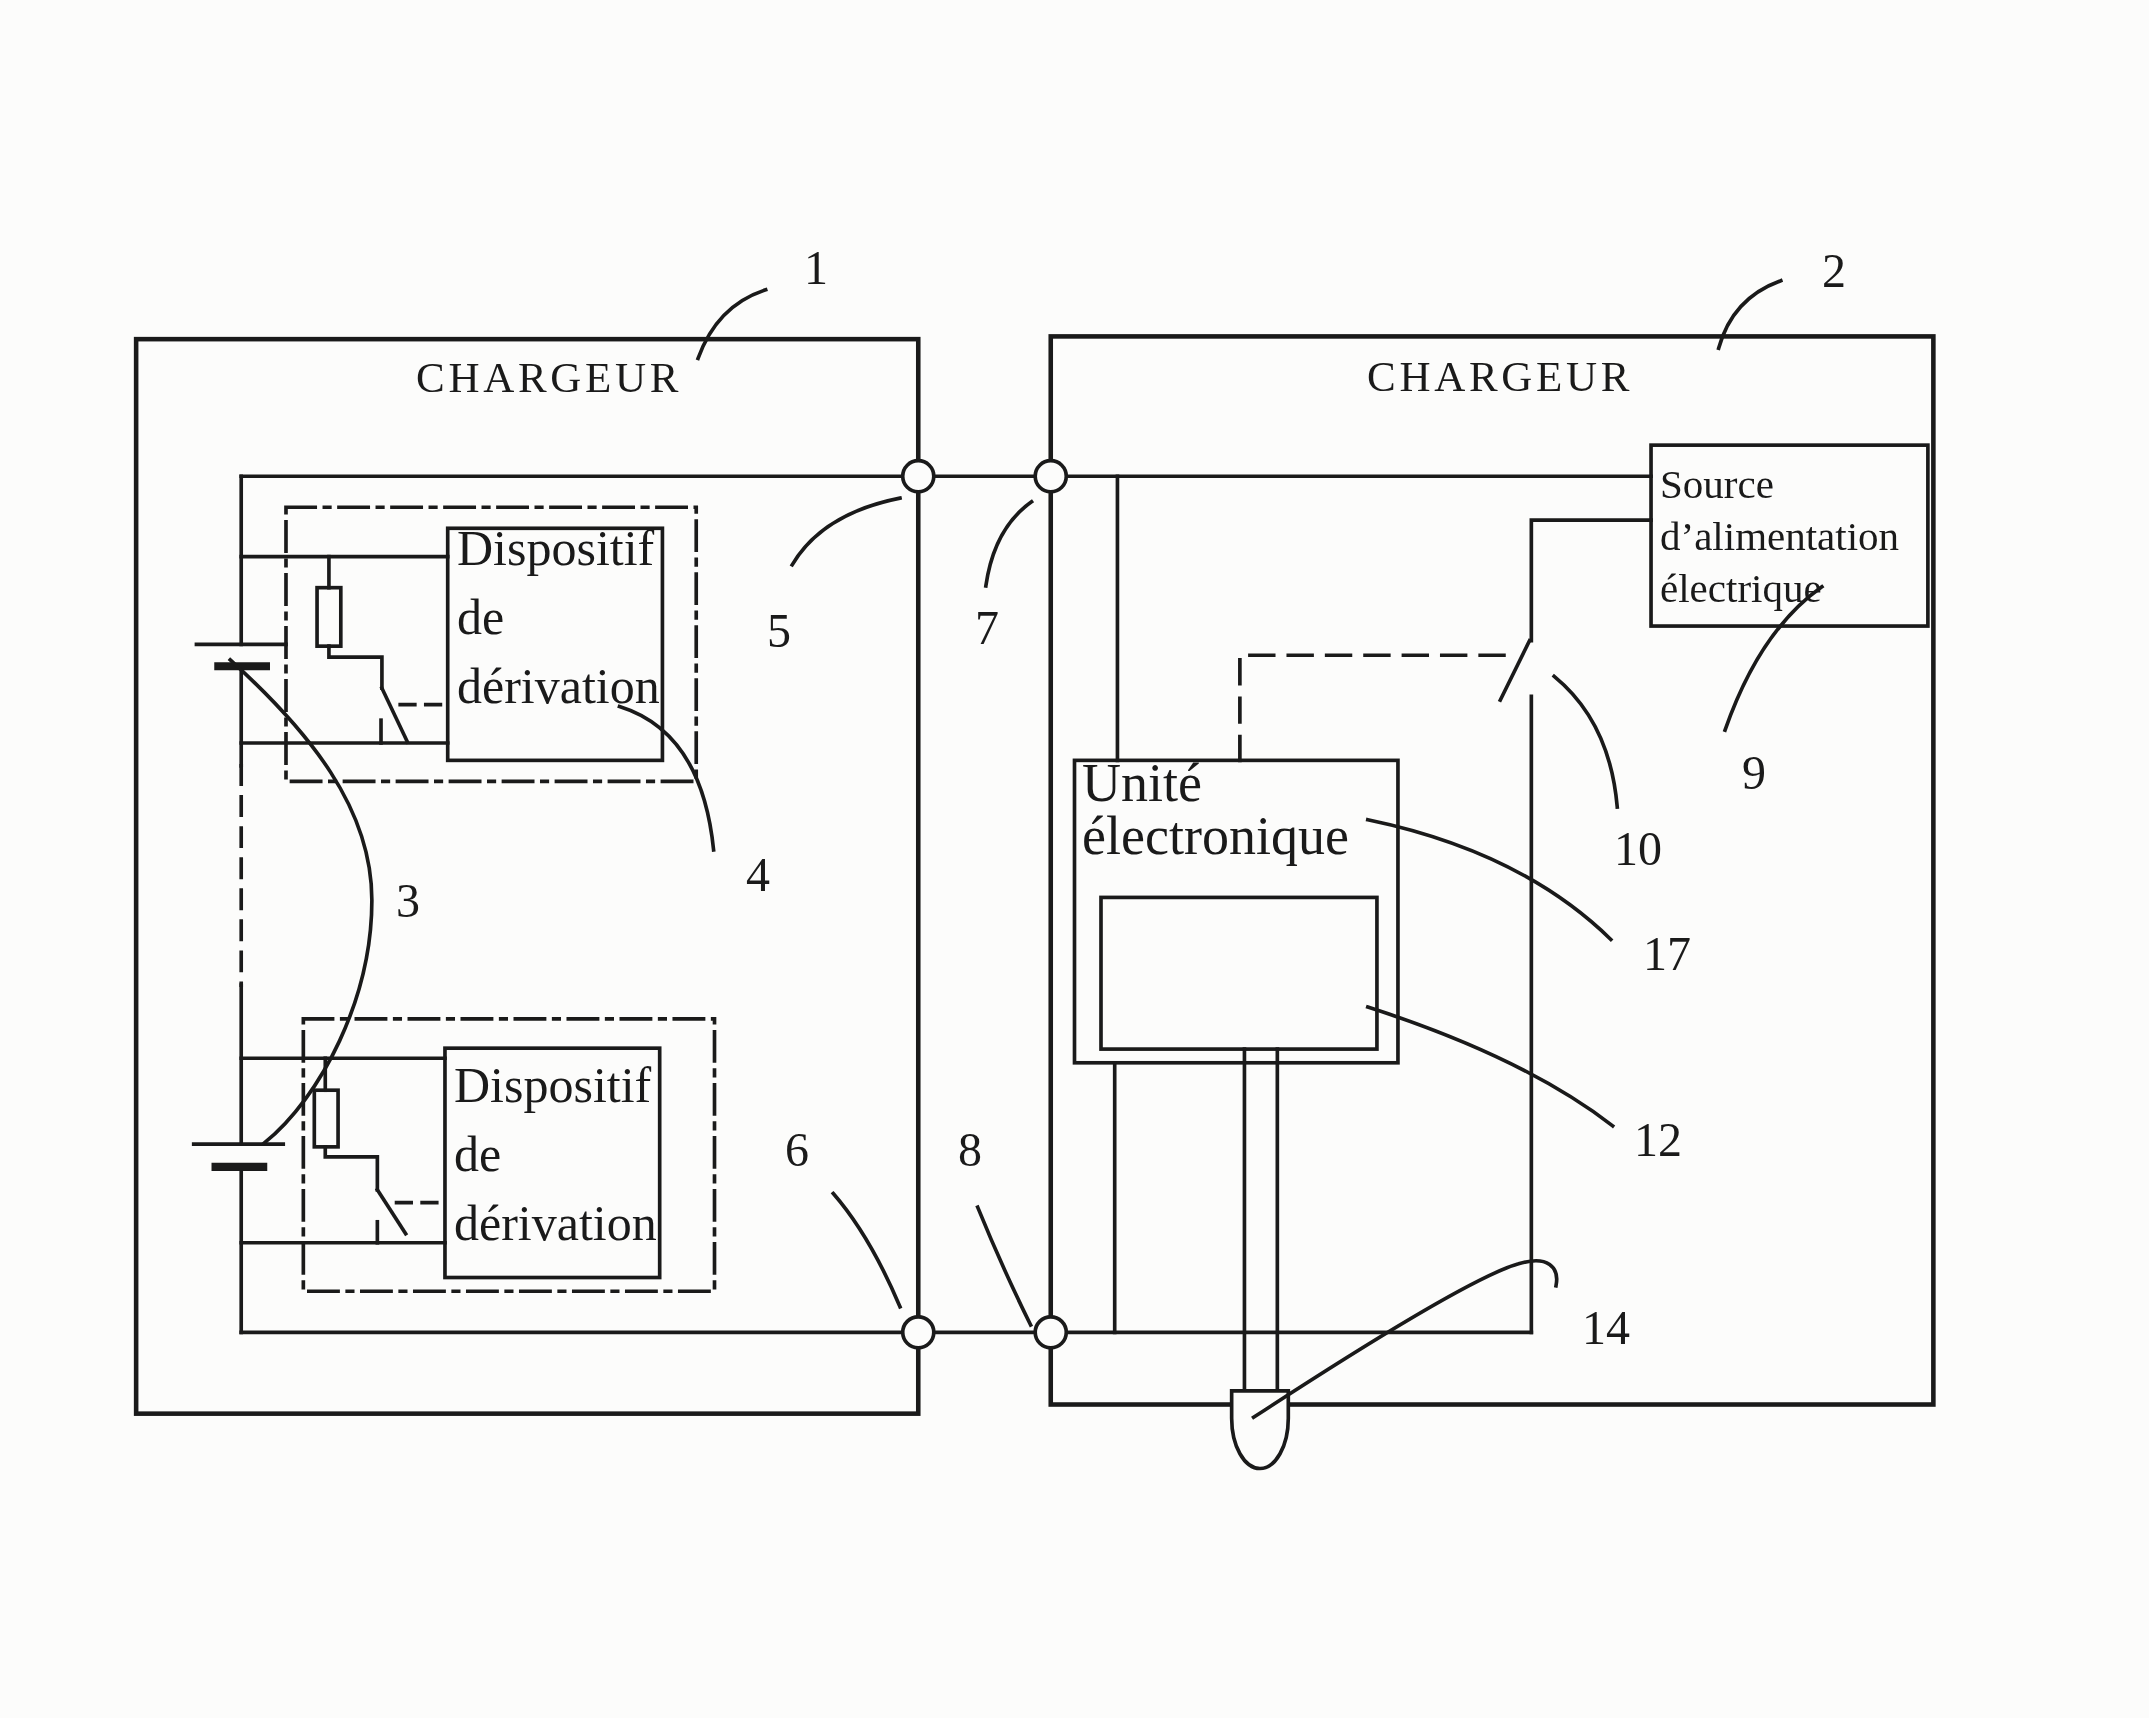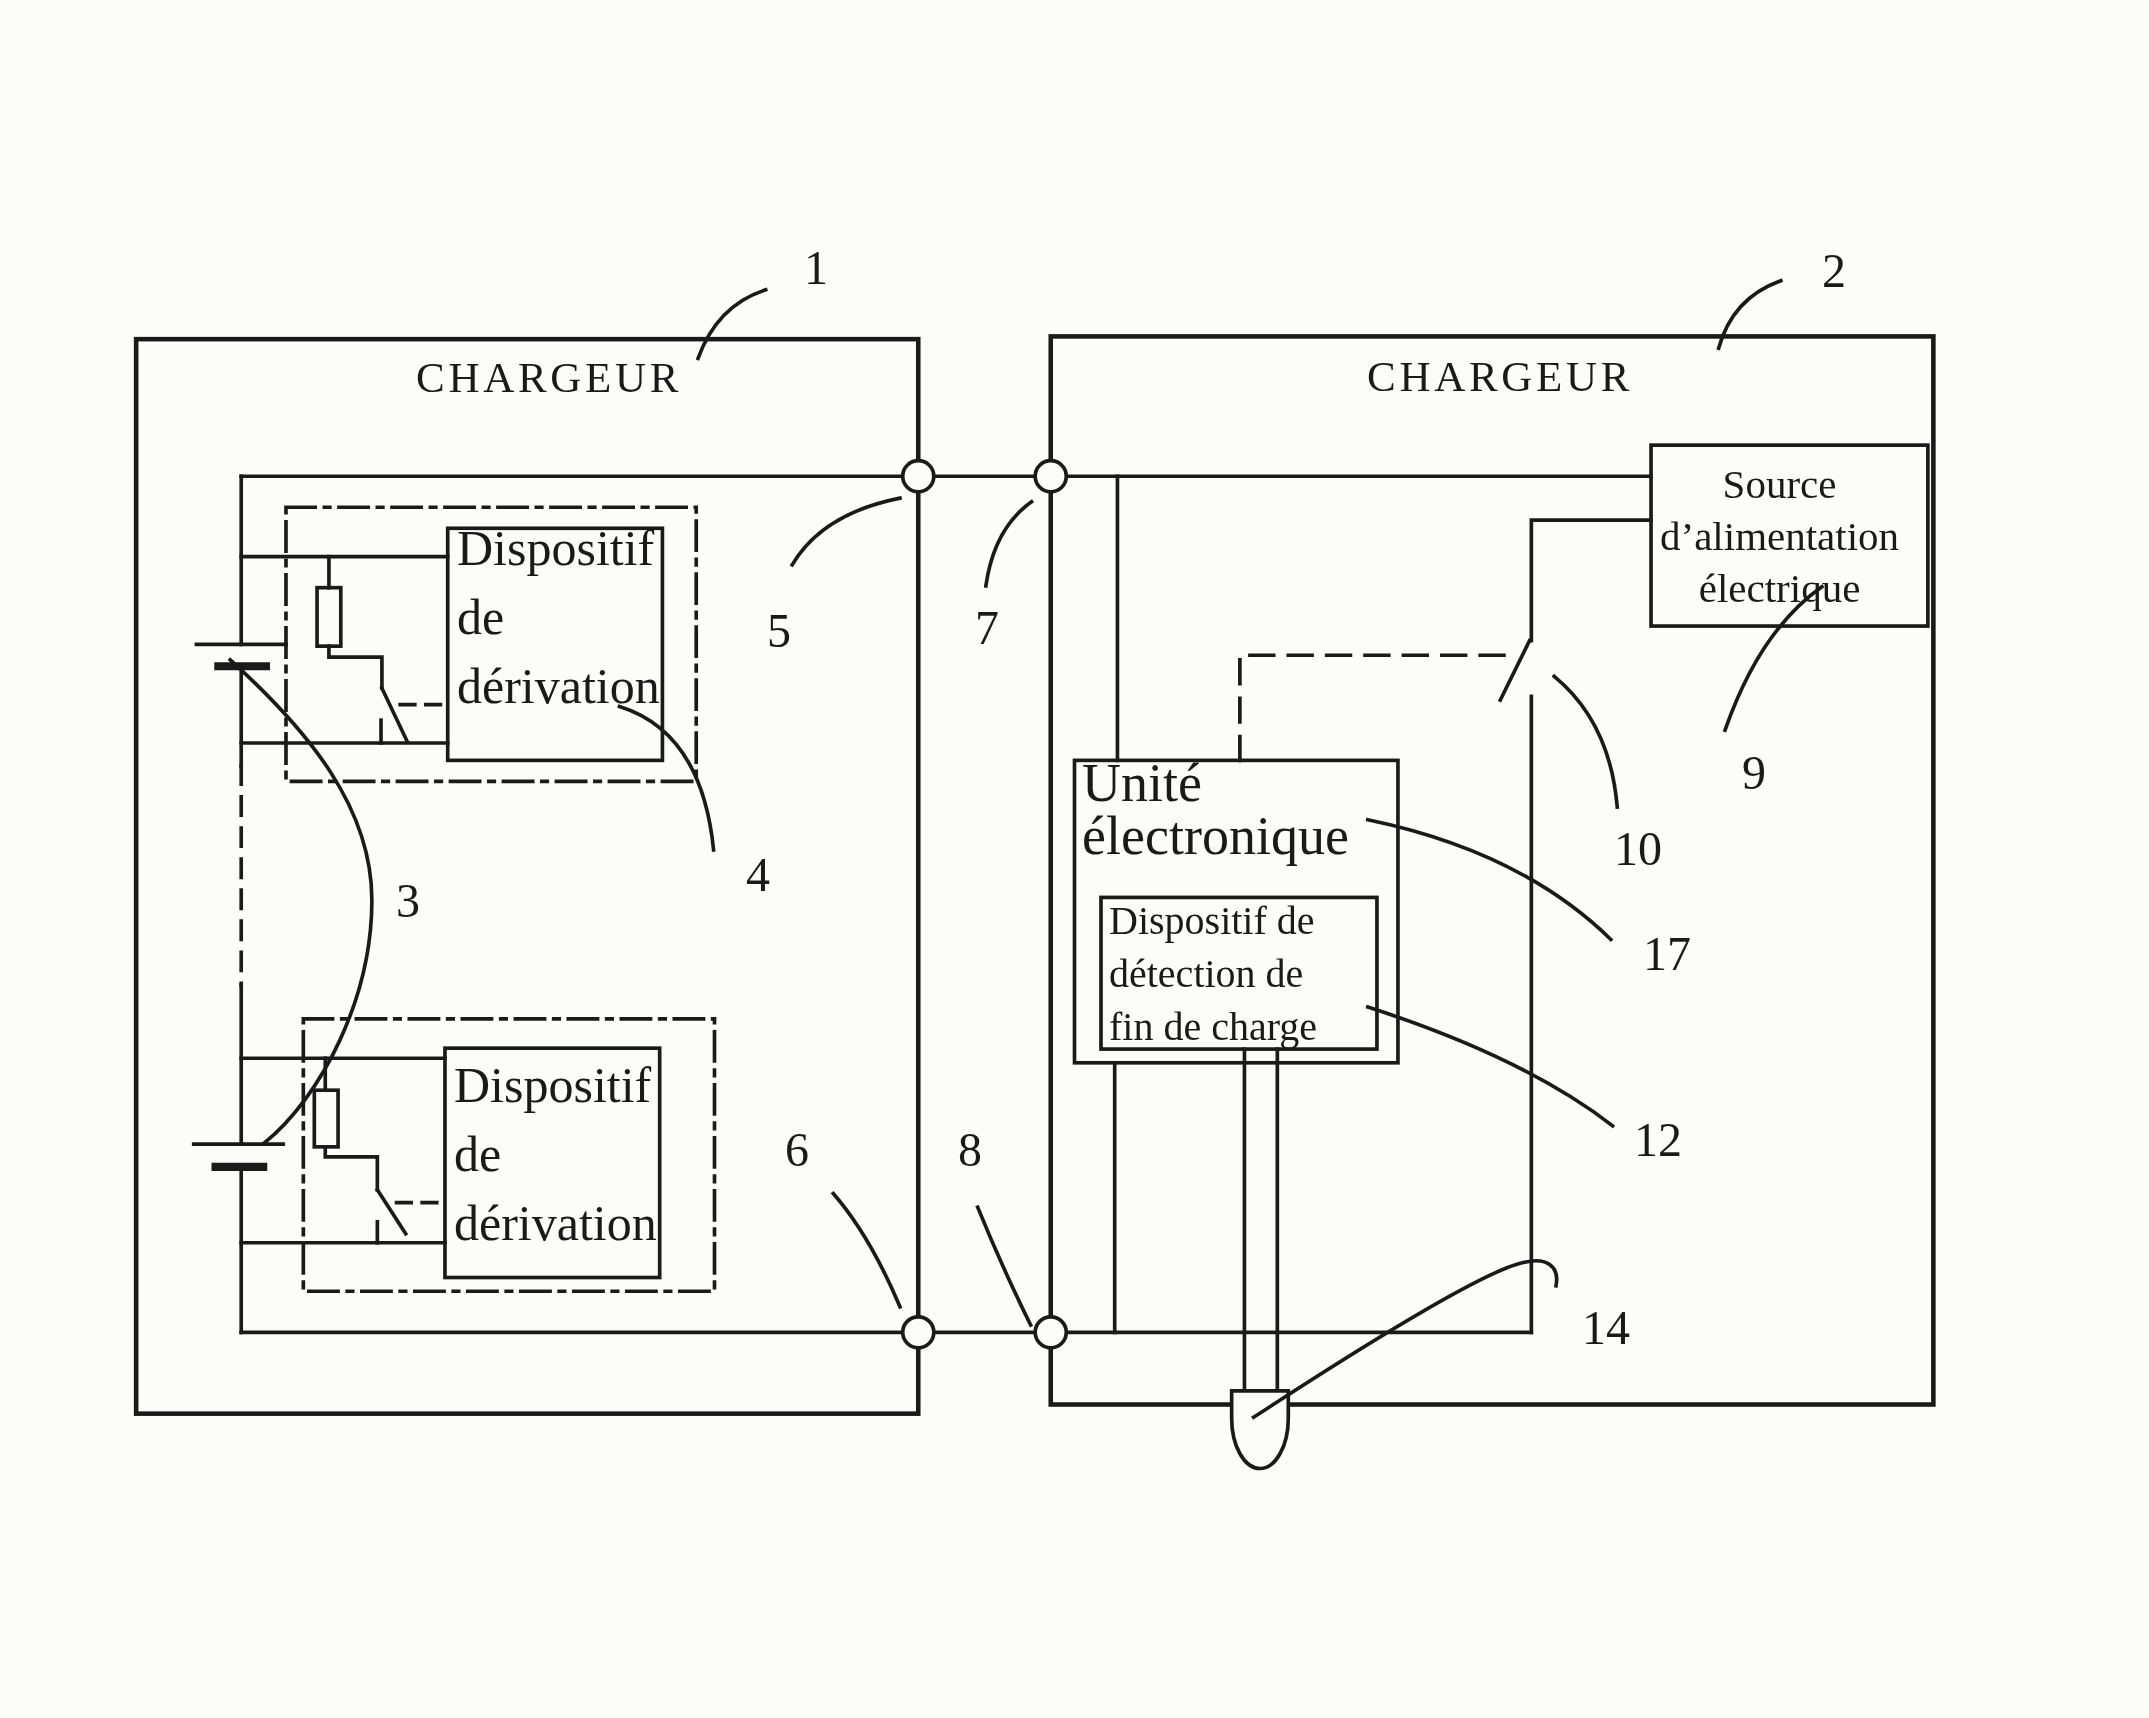--- a/index.html
+++ b/index.html
@@ -7,21 +7,21 @@
     width:2149px;height:1719px;
     background:#fcfcfb;
     font-family:"Liberation Serif", serif;
     color:#1a1a1a;
   }
   #fig{position:relative;width:2149px;height:1719px;overflow:hidden;}
   #wires{position:absolute;left:0;top:0;}
   .lbl{position:absolute;white-space:pre-line;}
   .title{font-size:43px;letter-spacing:3.7px;}
   .boxtext{font-size:50px;line-height:69px;}
-  .boxtext2{font-size:41px;line-height:52px;text-align:center;}
+  .boxtext2{font-size:41px;line-height:52px;}
   .boxtext3{font-size:54px;line-height:53px;}
   .boxtext4{font-size:40px;line-height:53px;}
   .ref{position:absolute;font-size:48px;transform:translate(-50%,-50%);}
 </style>
 </head>
 <body>
 
 <div id="fig">
 
   <svg id="wires" width="2149" height="1719" viewBox="0 0 2352 1881">
@@ -106,23 +106,20 @@
 dérivation</div>
   <div class="lbl boxtext" style="left:454px;top:1051px;">Dispositif
 de
 dérivation</div>
 
   <div class="lbl boxtext2" style="left:1660px;top:458px;">Source
 d’alimentation
 électrique</div>
   <div class="lbl boxtext3" style="left:1082px;top:757px;">Unité
 électronique</div>
-  <div class="lbl boxtext4" style="left:1109px;top:894px;">Dispositif de
-détection de
-fin de charge</div>
 
   <div class="ref" style="left:816px;top:267px;">1</div>
   <div class="ref" style="left:1834px;top:270px;">2</div>
   <div class="ref" style="left:408px;top:900px;">3</div>
   <div class="ref" style="left:758px;top:874px;">4</div>
   <div class="ref" style="left:779px;top:630px;">5</div>
   <div class="ref" style="left:797px;top:1149px;">6</div>
   <div class="ref" style="left:987px;top:627px;">7</div>
   <div class="ref" style="left:970px;top:1149px;">8</div>
   <div class="ref" style="left:1754px;top:772px;">9</div>

